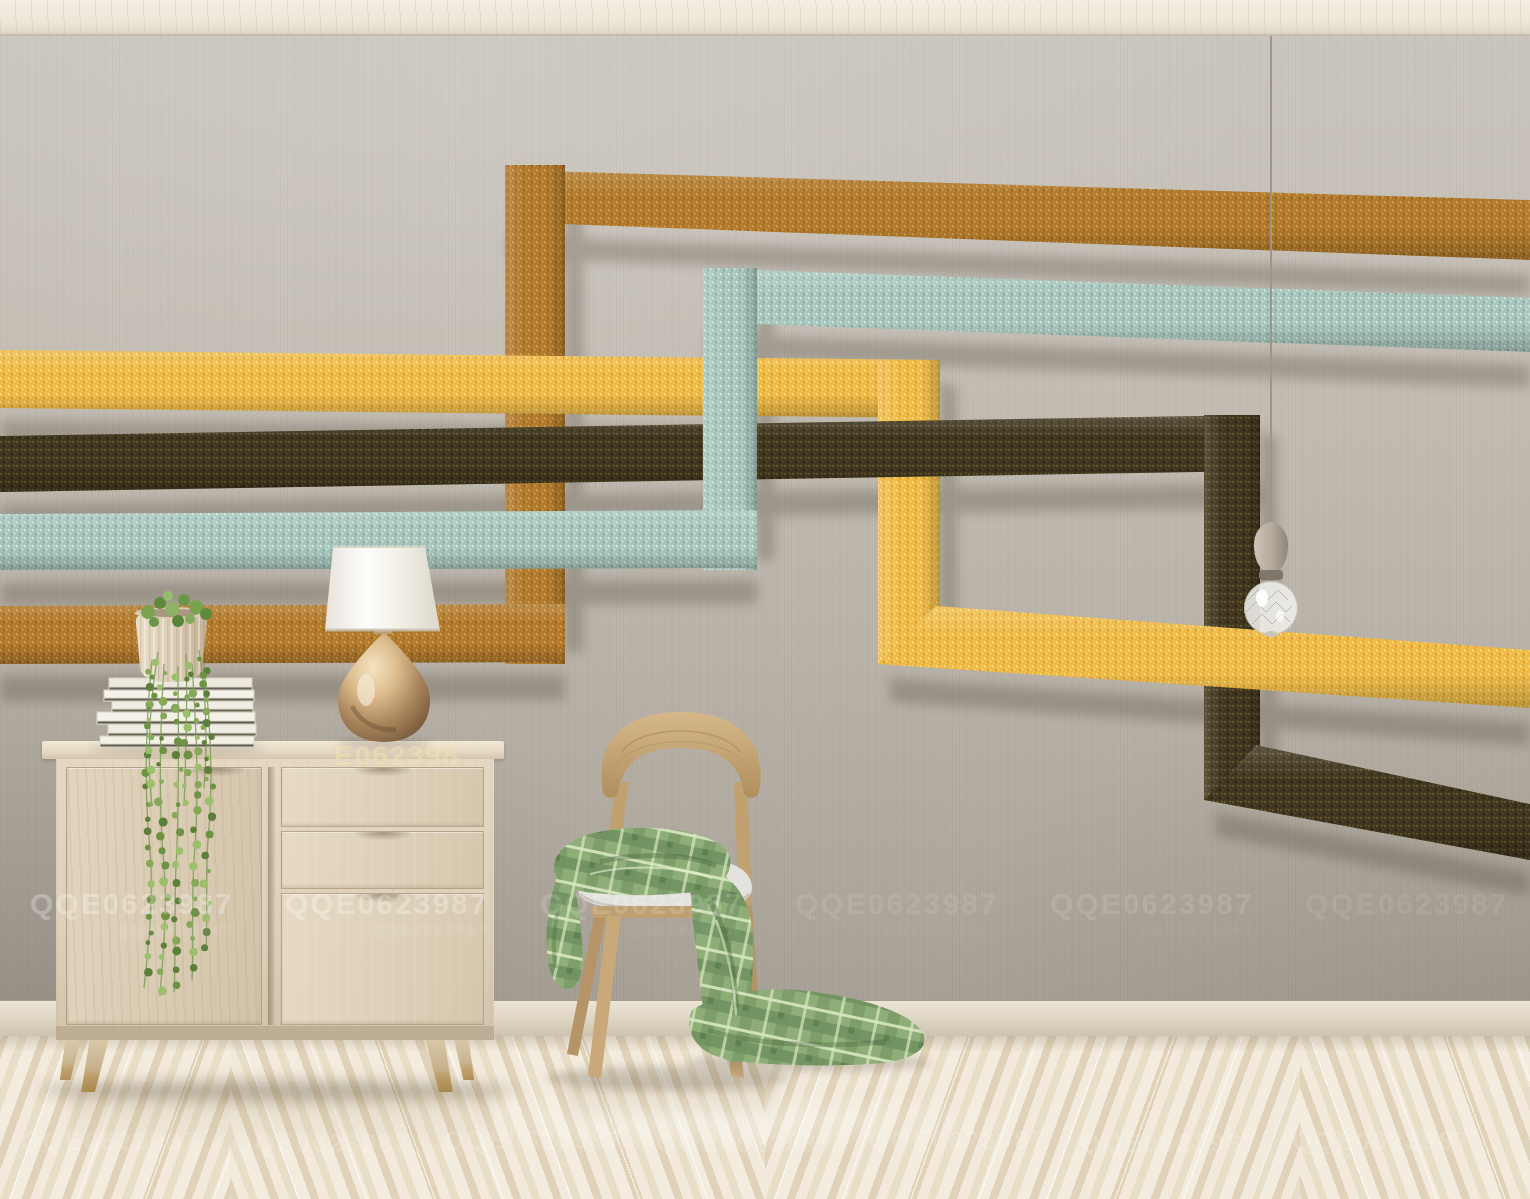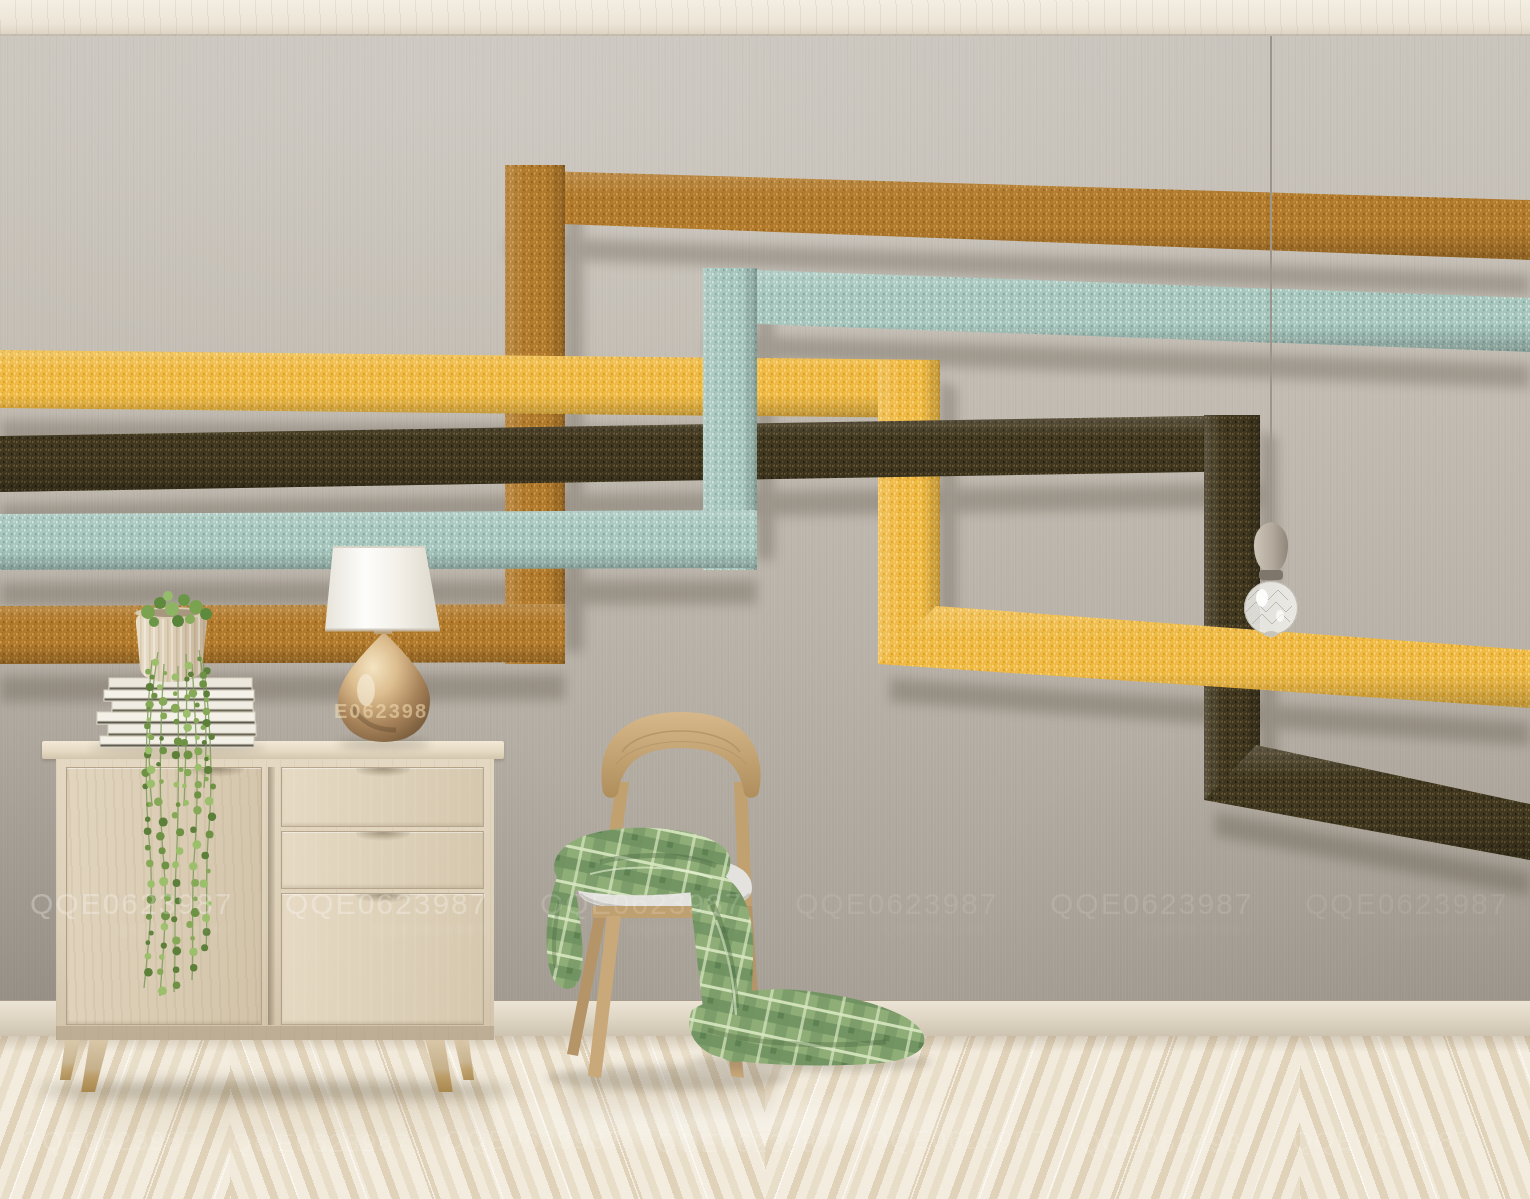--- a/index.html
+++ b/index.html
@@ -75,25 +75,25 @@
     box-shadow:inset 1px 0 0 rgba(255,255,255,.35);}
   .leg-fl{left:80px;top:1040px;width:30px;height:52px;clip-path:polygon(32% 0,95% 0,50% 100%,4% 100%);}
   .leg-fr{left:424px;top:1040px;width:30px;height:52px;clip-path:polygon(5% 0,68% 0,96% 100%,50% 100%);}
   .leg-bl{left:58px;top:1040px;width:24px;height:40px;clip-path:polygon(30% 0,92% 0,52% 100%,8% 100%);opacity:.9;}
   .leg-br{left:452px;top:1040px;width:24px;height:40px;clip-path:polygon(8% 0,70% 0,92% 100%,48% 100%);opacity:.9;}
   .cab-shadow{position:absolute;left:36px;top:1080px;width:480px;height:20px;border-radius:50%;
     background:rgba(80,68,50,.30);filter:blur(7px);}
 
   
   .wm{position:absolute;color:rgba(255,255,255,.9);text-align:right;line-height:1.05;
-    letter-spacing:2px;font-weight:normal;filter:blur(.5px);pointer-events:none;}
+    letter-spacing:2px;font-weight:bold;filter:blur(.5px);pointer-events:none;}
   .wm .l1{display:block;font-size:30px;}
   .wm .l2{display:block;font-size:14px;letter-spacing:3px;filter:blur(2.2px);opacity:.6;margin-top:3px;}
   .wm-floor{font-size:26px;letter-spacing:2px;}
-  .wm-lamp{position:absolute;left:334px;top:700px;font-size:20px;font-weight:bold;letter-spacing:2px;
+  .wm-lamp{position:absolute;left:334px;top:740px;font-size:28px;font-weight:bold;letter-spacing:2px;
     color:rgba(244,222,178,.55);filter:blur(.6px);pointer-events:none;}
 </style>
 </head>
 <body>
 
 <div class="stage" aria-label="Bright interior room: gray textured wall with a mural of four interlocking rectangular fabric strips (caramel, golden yellow, teal and dark brown), a light ash sideboard topped with a stack of white books, a trailing string-of-pearls plant in a cream pot and a gold teardrop table lamp with white shade, a natural wood chair with a gray cushion draped with a green plaid throw, a single pendant crystal bulb on a cord, cream baseboard and glossy chevron parquet floor with repeated watermark stamps.">
 
   <div class="ceiling"></div>
   <div class="wall"></div>
 

